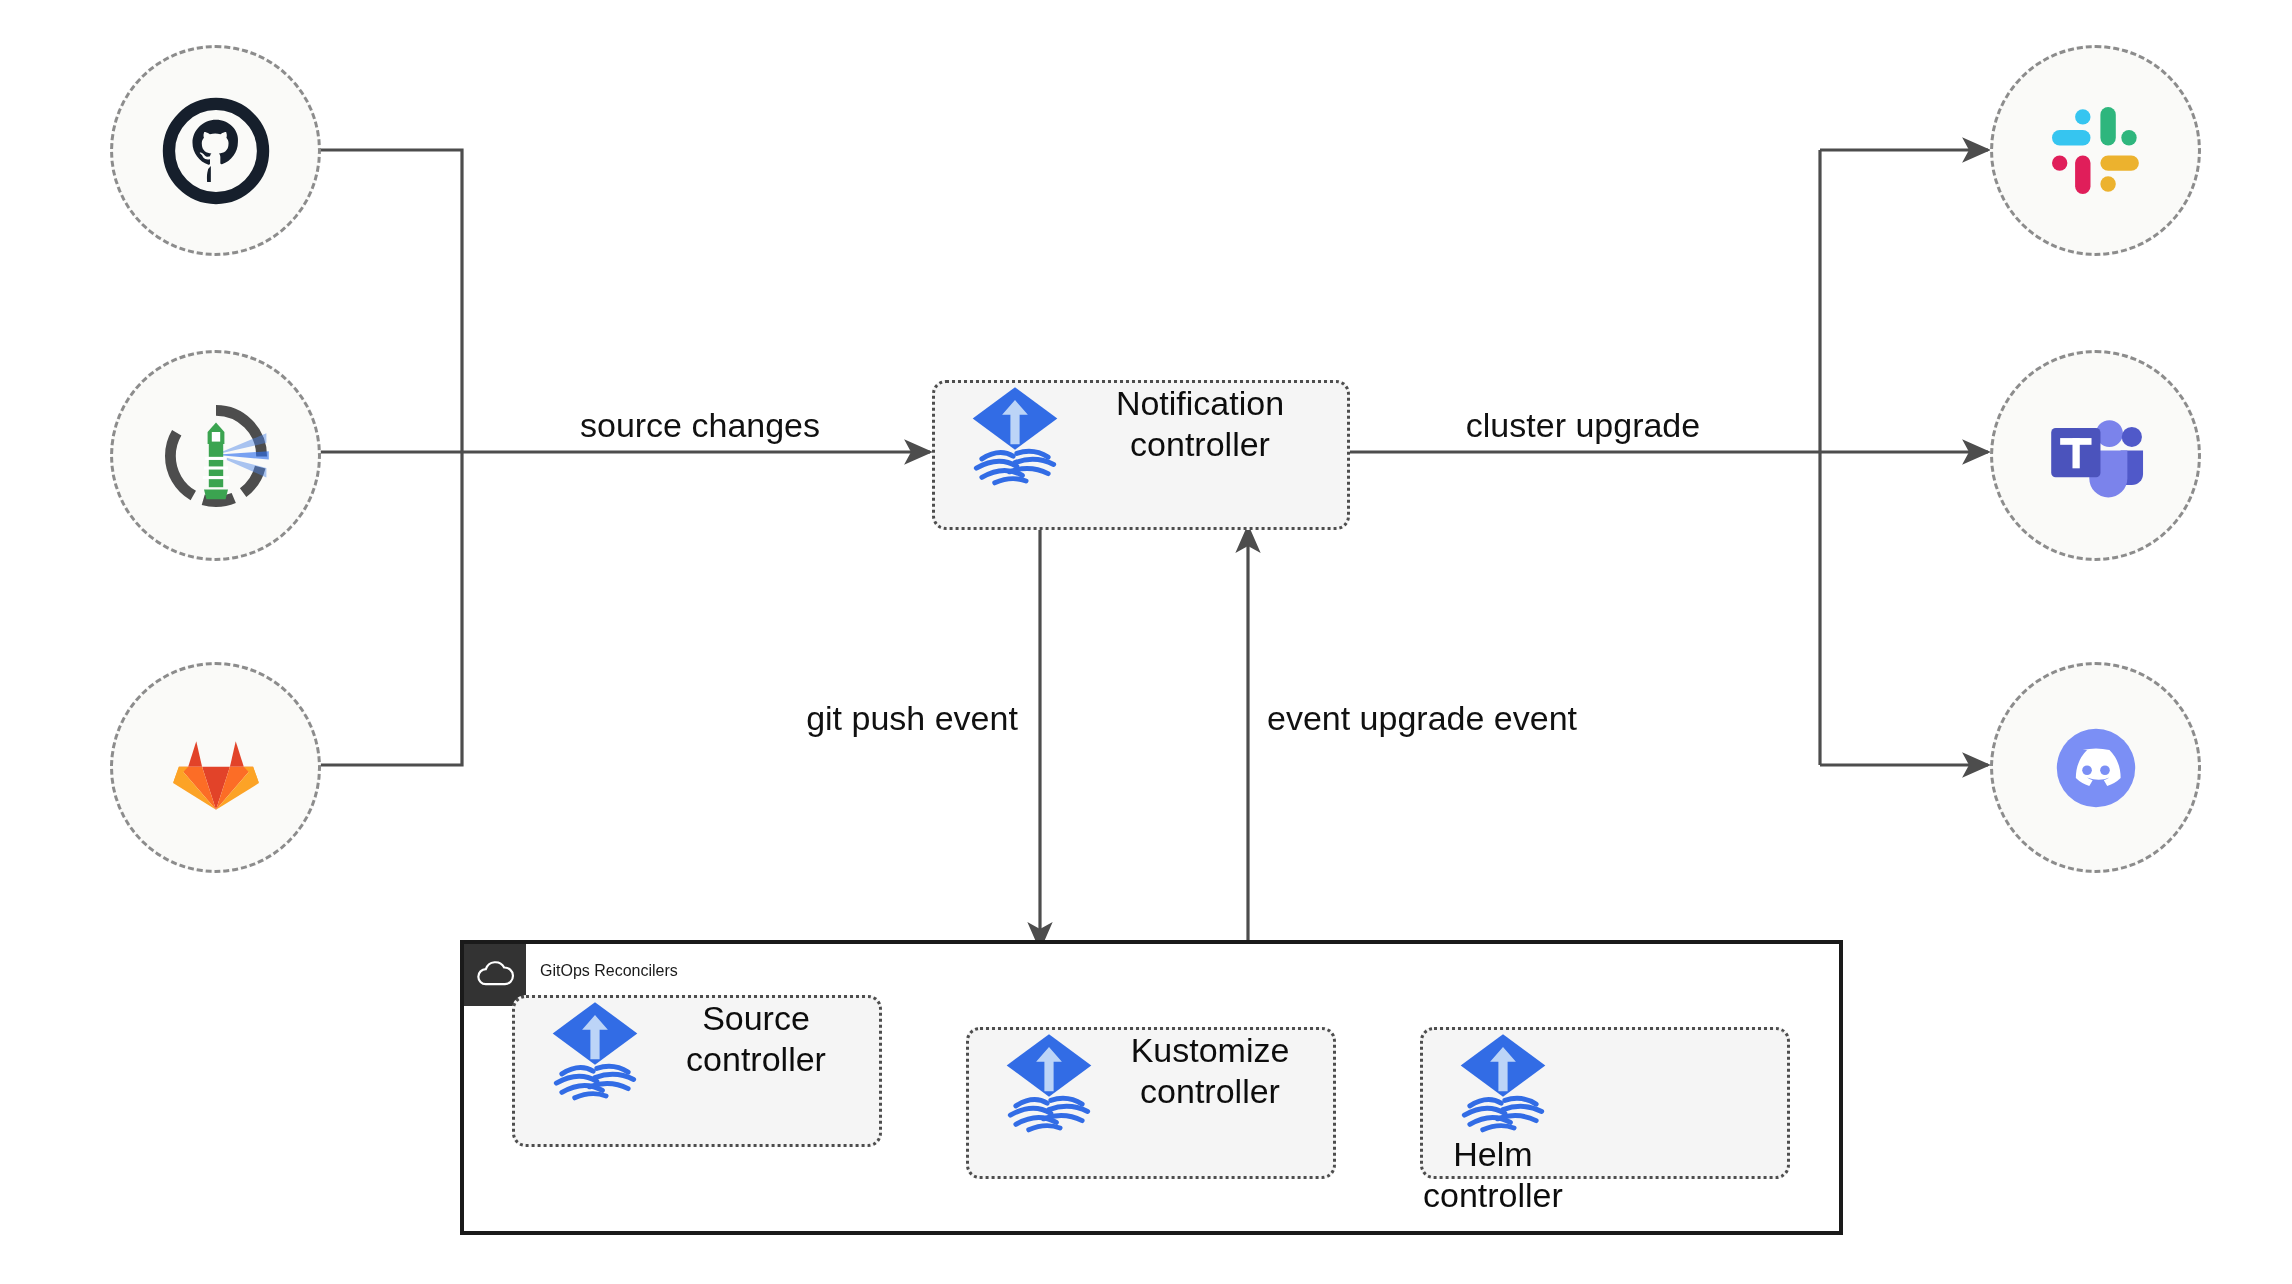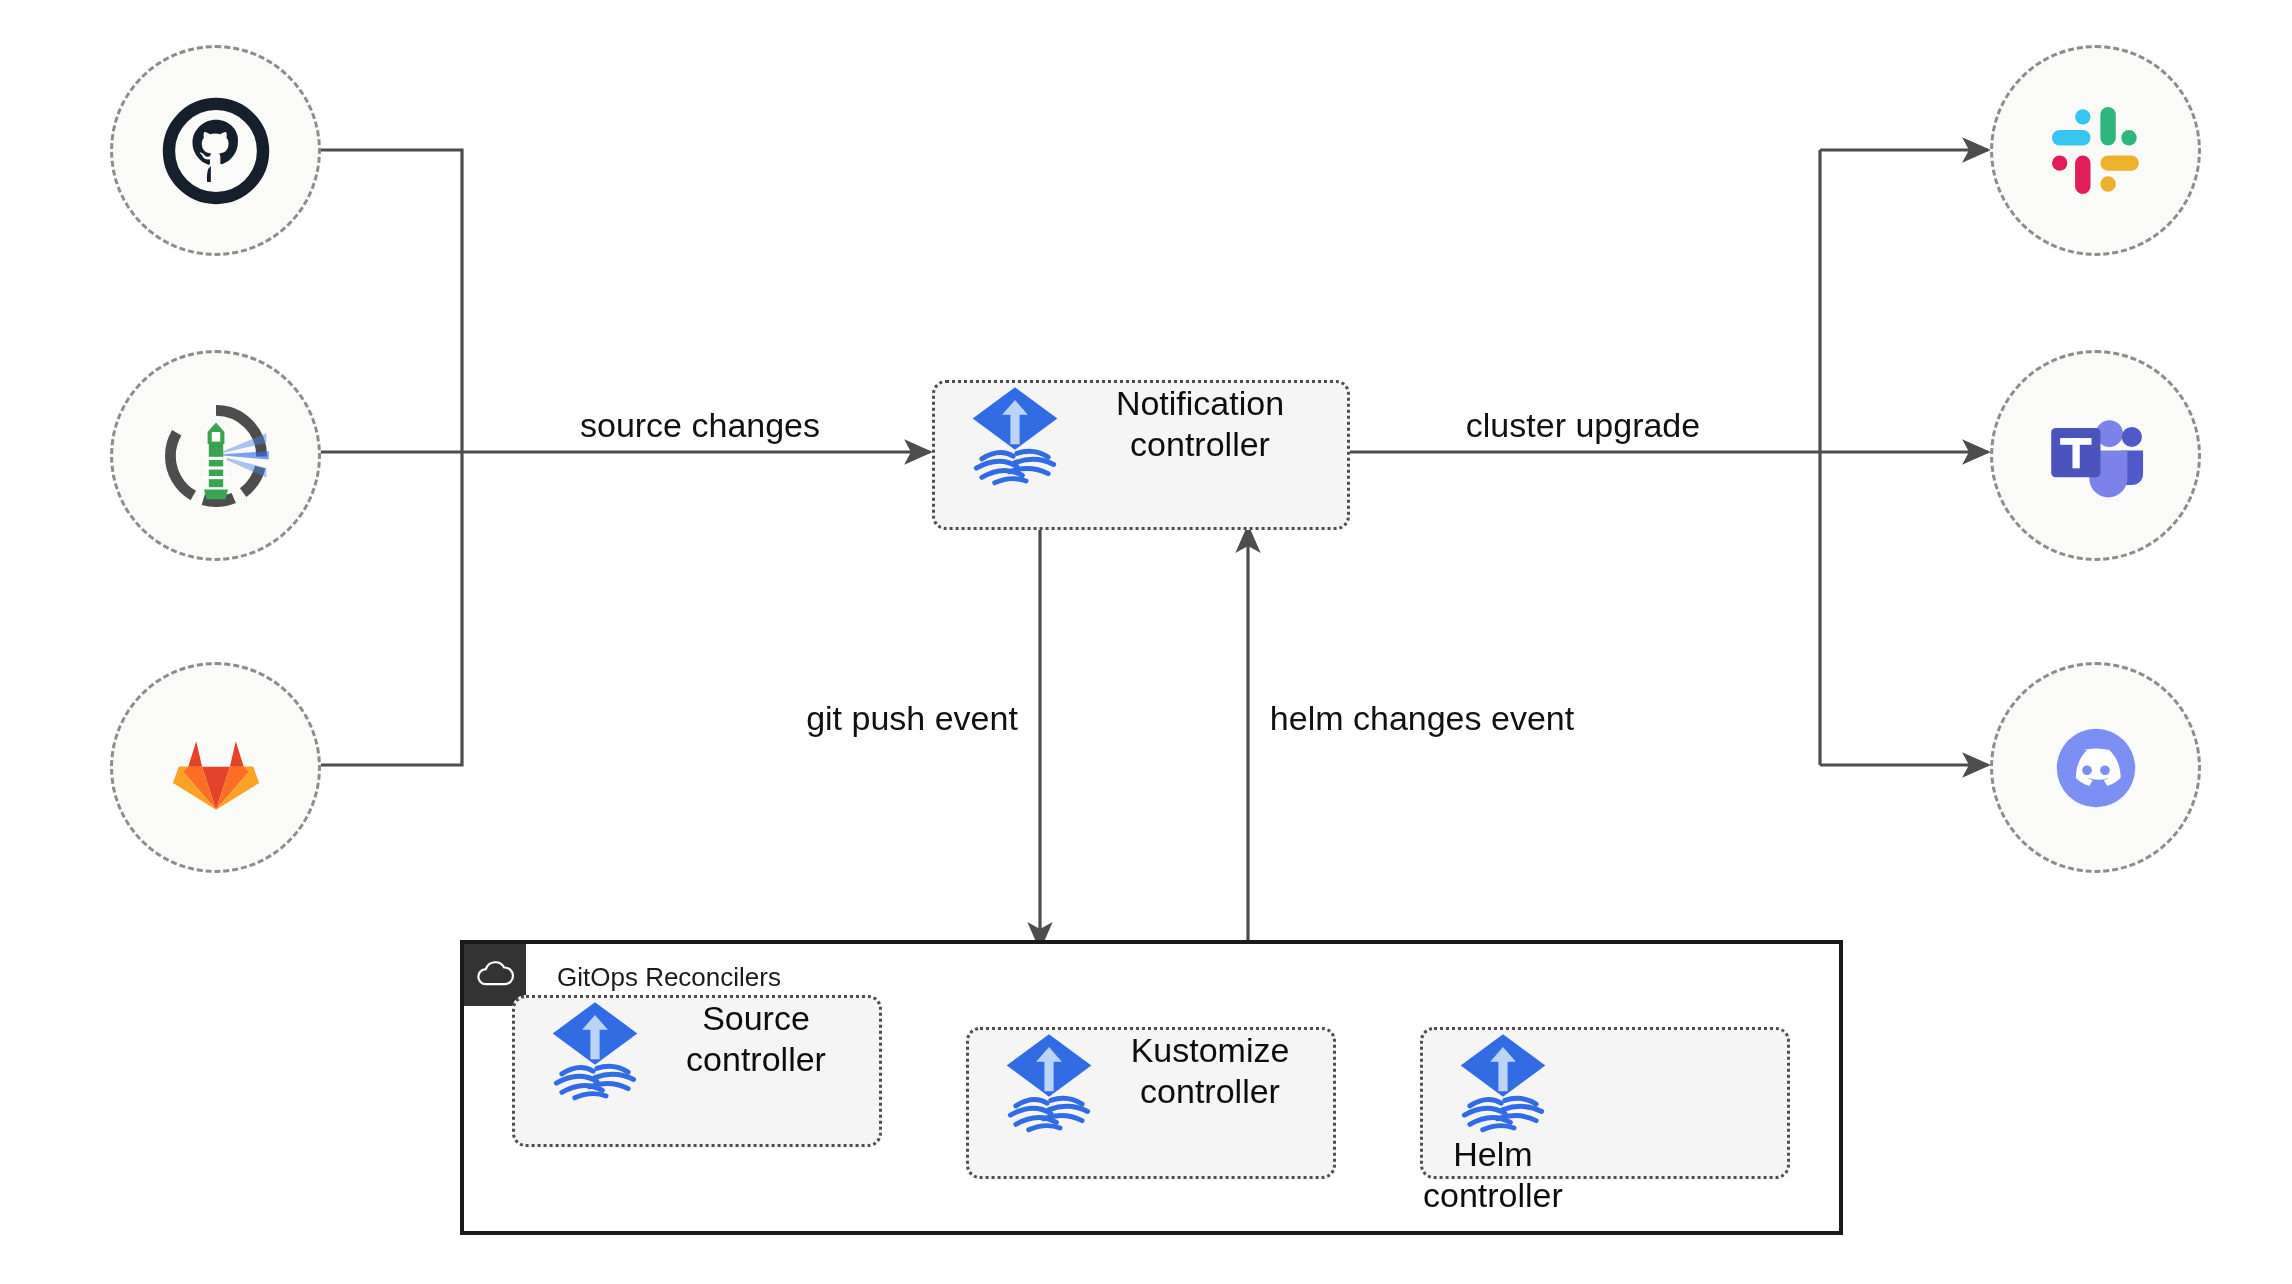--- a/index.html
+++ b/index.html
@@ -28,21 +28,21 @@
     background:#ffffff;padding:2px 8px;
   }
   #container-group{
     position:absolute;background:#ffffff;border:4px solid #1a1a1a;
   }
   #container-tab{
     position:absolute;background:#333333;
     display:flex;align-items:center;justify-content:center;
   }
   #container-title{
-    position:absolute;font-size:26px;color:#1a1a1a;white-space:nowrap;margin-left:17px;
+    position:absolute;font-size:16px;color:#1a1a1a;white-space:nowrap;
   }
 </style>
 </head>
 <body>
 
 <div id="stage">
 
   <svg class="layer" viewBox="0 0 2292 1284">
     <defs>
       <marker id="ah" viewBox="0 0 10 10" refX="9" refY="5" markerWidth="9" markerHeight="9" orient="auto-start-reverse">
@@ -174,21 +174,21 @@
       <circle cx="50" cy="50" r="35" fill="#7b8ff5"></circle>
       <path fill="#ffffff" d="M38 34 q12 -3 24 0 q10 10 10 25 q-5 5 -12 7 l-3 -5 q3 -1 5 -2.5 q-9 4 -20 0 q2 1.5 5 2.5 l-3 5 q-7 -2 -12 -7 q0 -15 10 -25 z"></path>
       <circle cx="42" cy="52" r="4.3" fill="#7b8ff5"></circle>
       <circle cx="58" cy="52" r="4.3" fill="#7b8ff5"></circle>
     </svg>
   </div>
 
   <div class="edge-label" style="left:700px;top:425px;">source changes</div>
   <div class="edge-label" style="left:1583px;top:425px;">cluster upgrade</div>
   <div class="edge-label" style="left:912px;top:718px;">git push event</div>
-  <div class="edge-label" style="left:1422px;top:718px;">helm changes event</div>
+  <div class="edge-label" style="left:1422px;top:718px;">event upgrade event</div>
 
   <div id="container-group" style="left:460px;top:940px;width:1375px;height:287px;"></div>
 
   <div id="container-tab" style="left:464px;top:944px;width:62px;height:62px;">
     <svg width="40" height="28" viewBox="0 0 48 32">
       <path fill="none" stroke="#ffffff" stroke-width="2.6" d="M13 27 a9 9 0 0 1 0 -18 a12 12 0 0 1 22 -2 a8 8 0 0 1 1 20 z"></path>
     </svg>
   </div>
 
   <div id="container-title" style="left:540px;top:962px;">GitOps Reconcilers</div>

